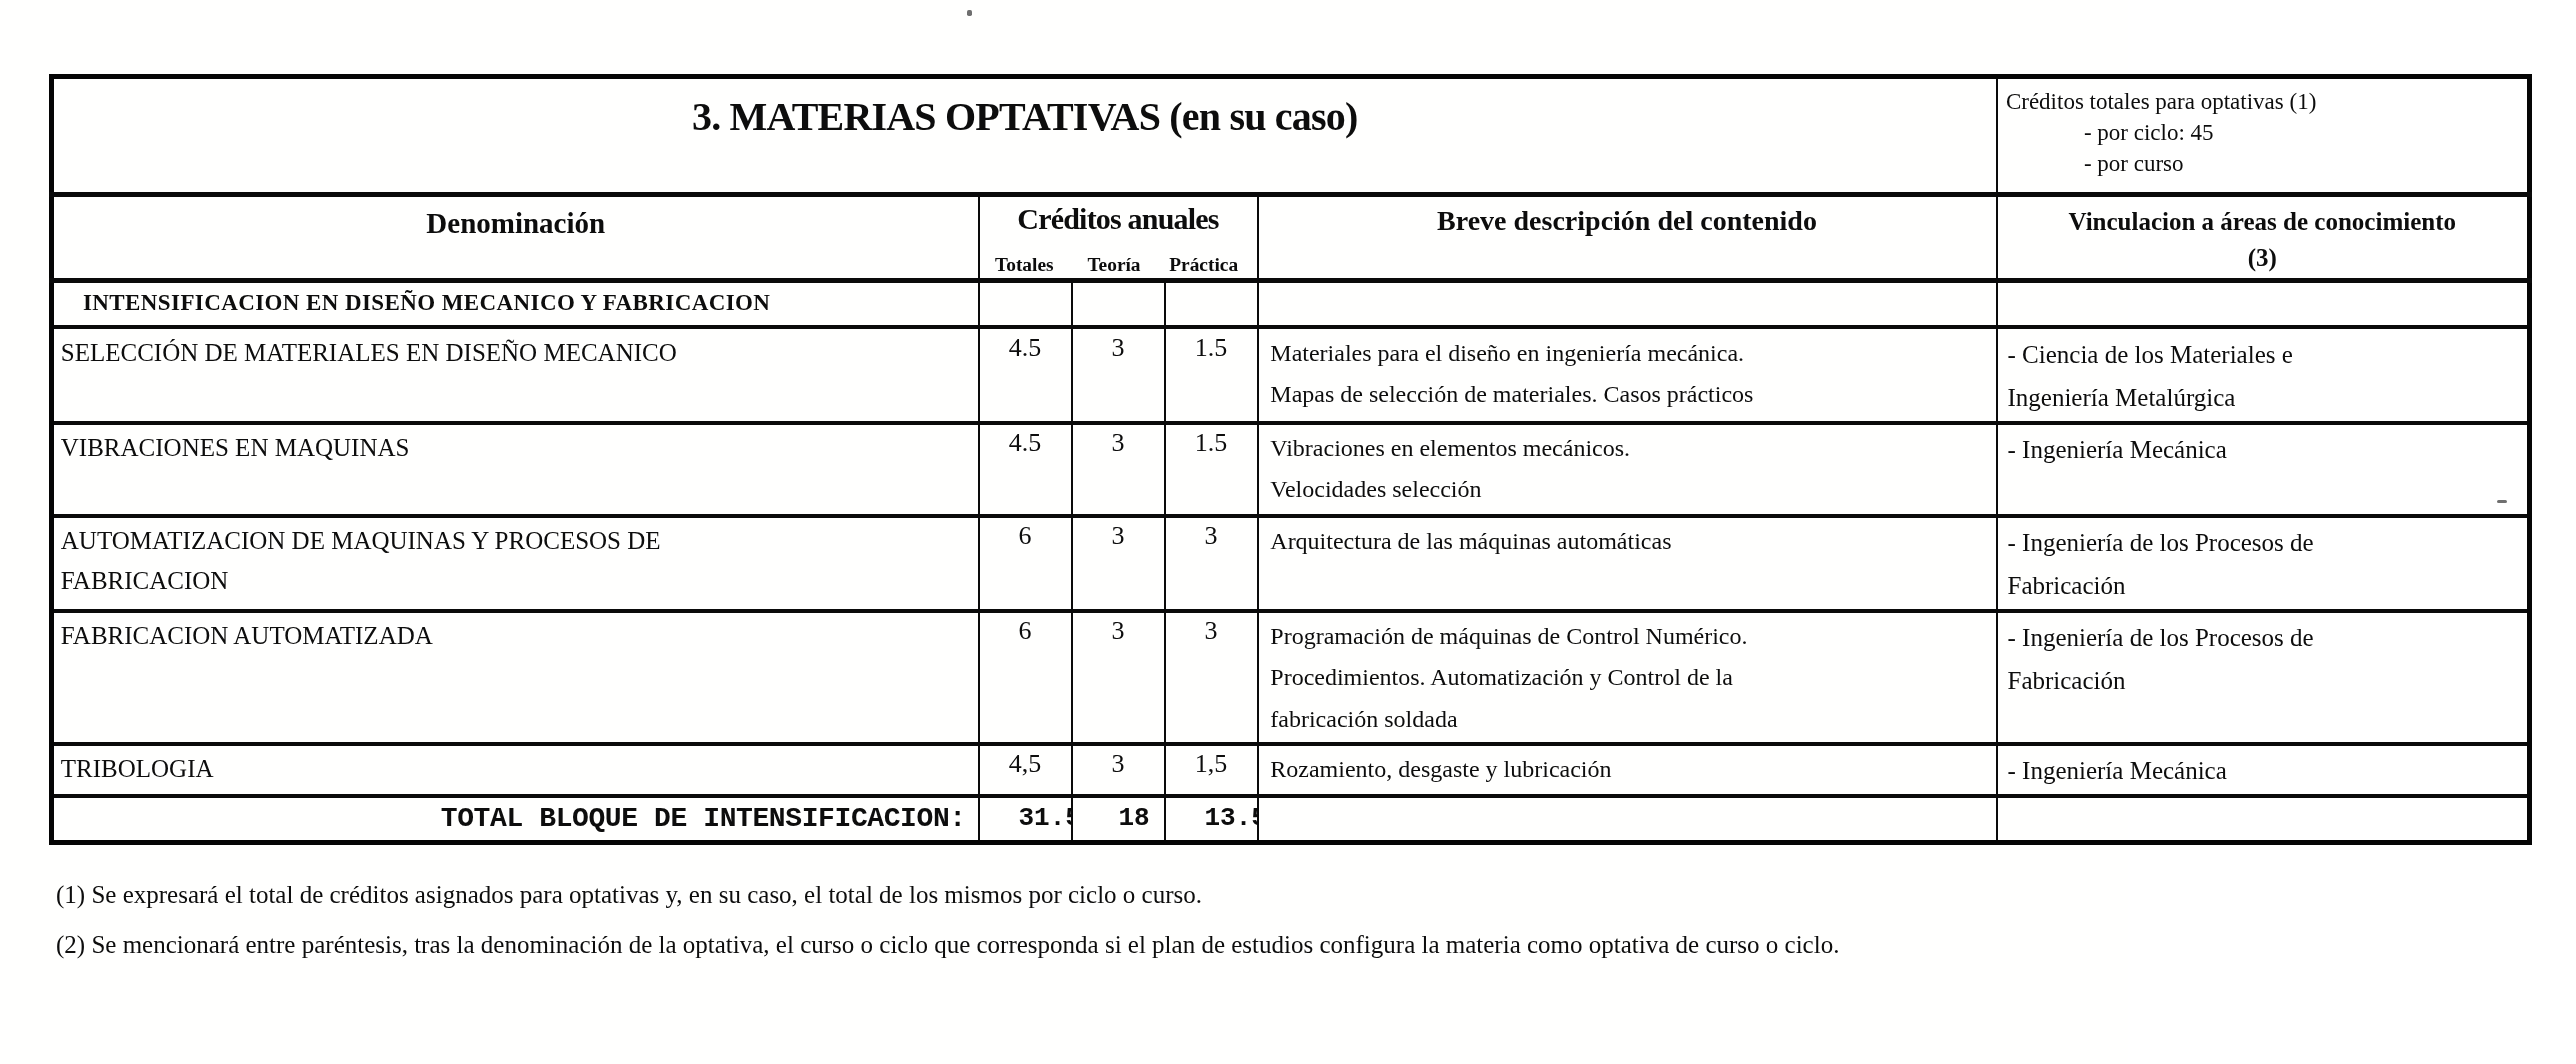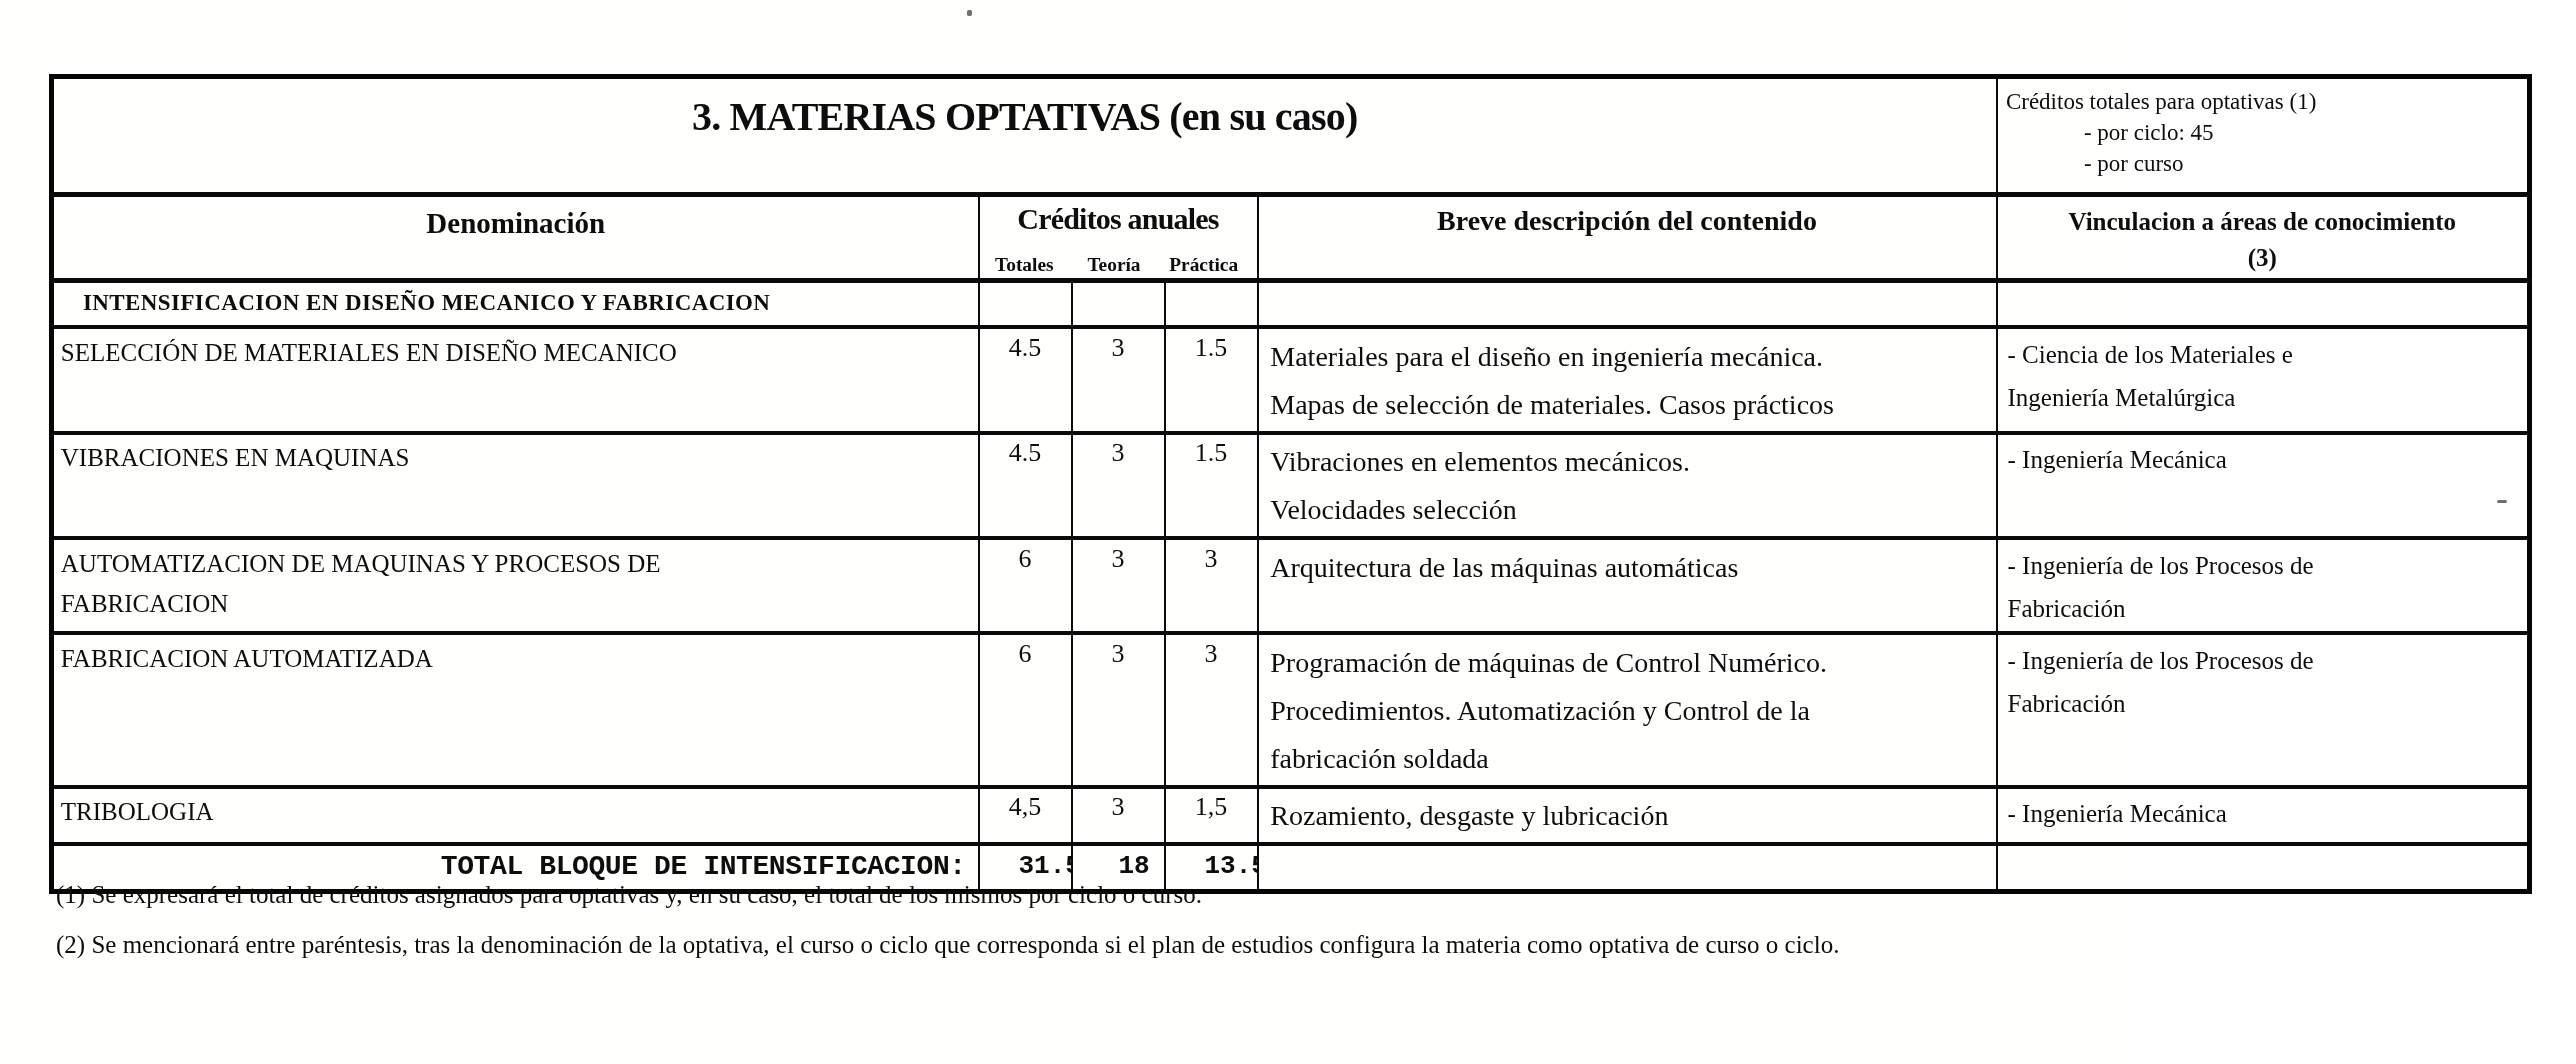--- a/index.html
+++ b/index.html
@@ -77,21 +77,21 @@
   
   .c-sec {
     font-weight: bold;
     font-size: 23px;
     padding-left: 29px;
     padding-top: 6.8px;
     letter-spacing: 0.4px;
   }
   .c-denom { font-size: 25px; line-height: 1.6; padding-left: 6.8px; padding-top: 3.4px; white-space: pre-line; }
   .c-num   { font-size: 26px; text-align: center; padding-top: 3.4px; }
-  .c-desc  { font-size: 28px; line-height: 1.72; padding-left: 11.8px; padding-top: 3.4px; white-space: pre-line; }
+  .c-desc  { font-size: 24px; line-height: 1.72; padding-left: 11.8px; padding-top: 3.4px; white-space: pre-line; }
   .c-vinc  { font-size: 25px; line-height: 1.72; padding-left: 10px; padding-top: 3.4px; white-space: pre-line; margin-left: 35px; }
 
   
   .c-total-label {
     font-weight: bold;
     font-size: 28px;
     text-align: right;
     padding-right: 11.8px;
     padding-top: 5px;
     letter-spacing: -0.4px;

